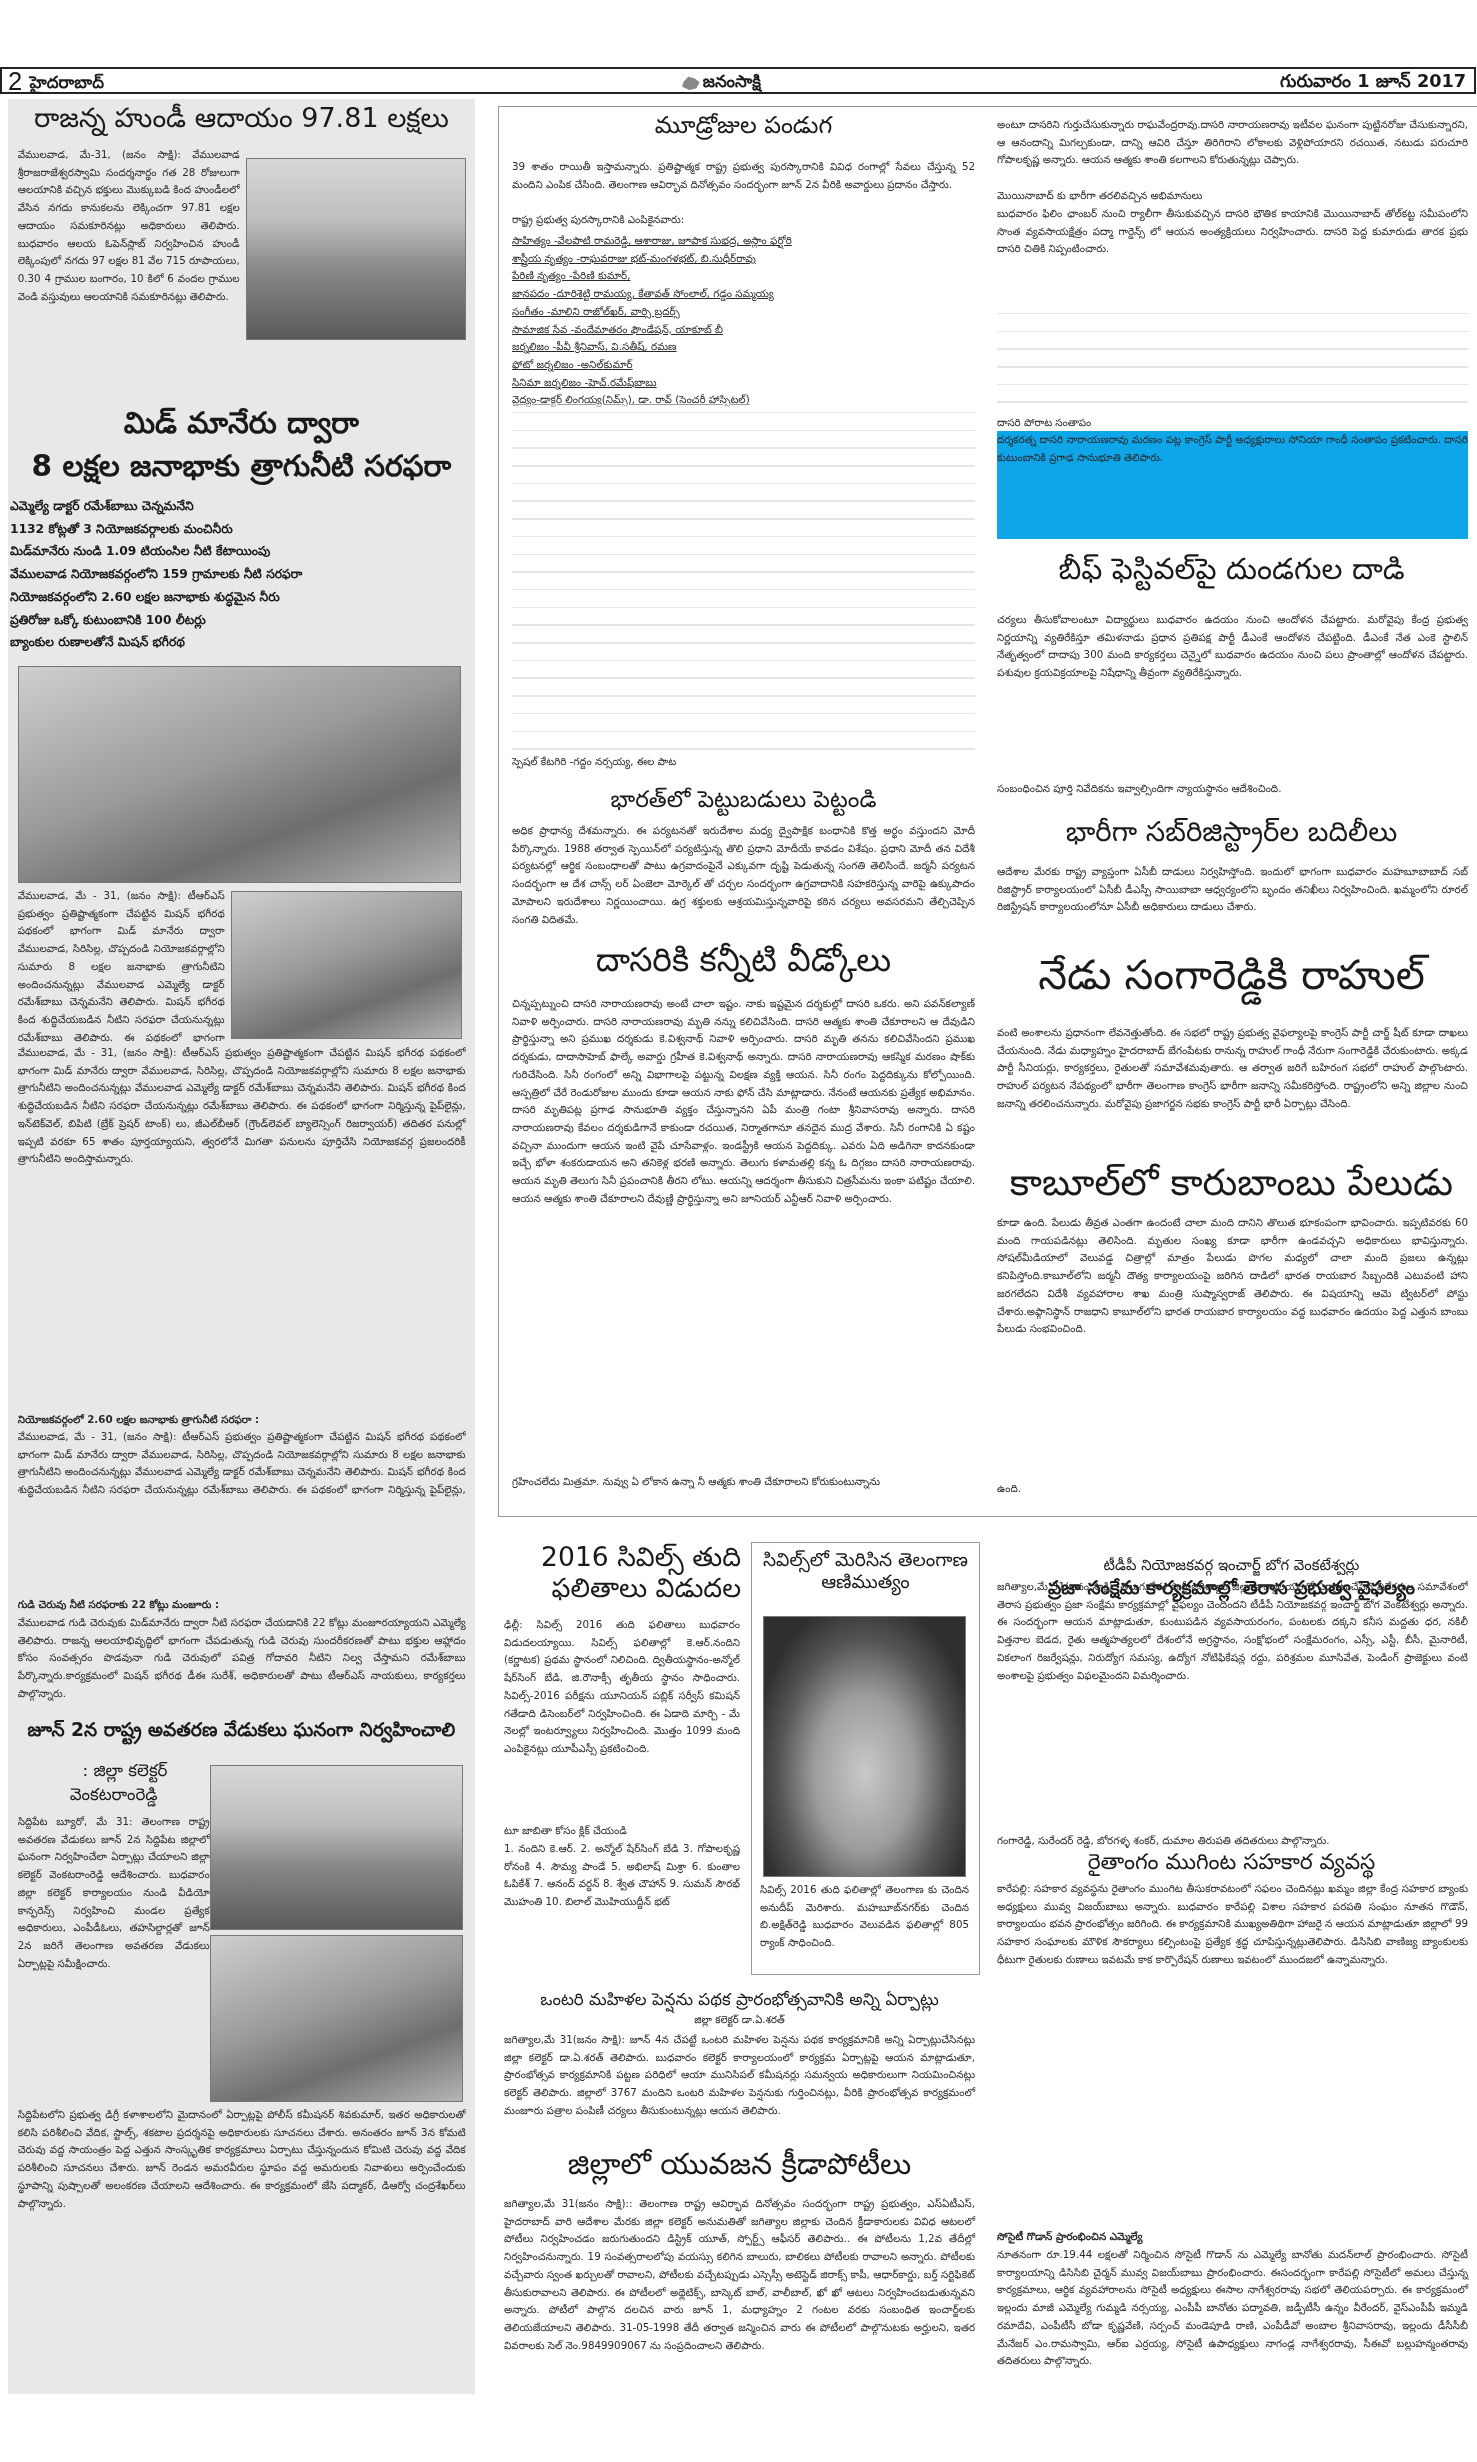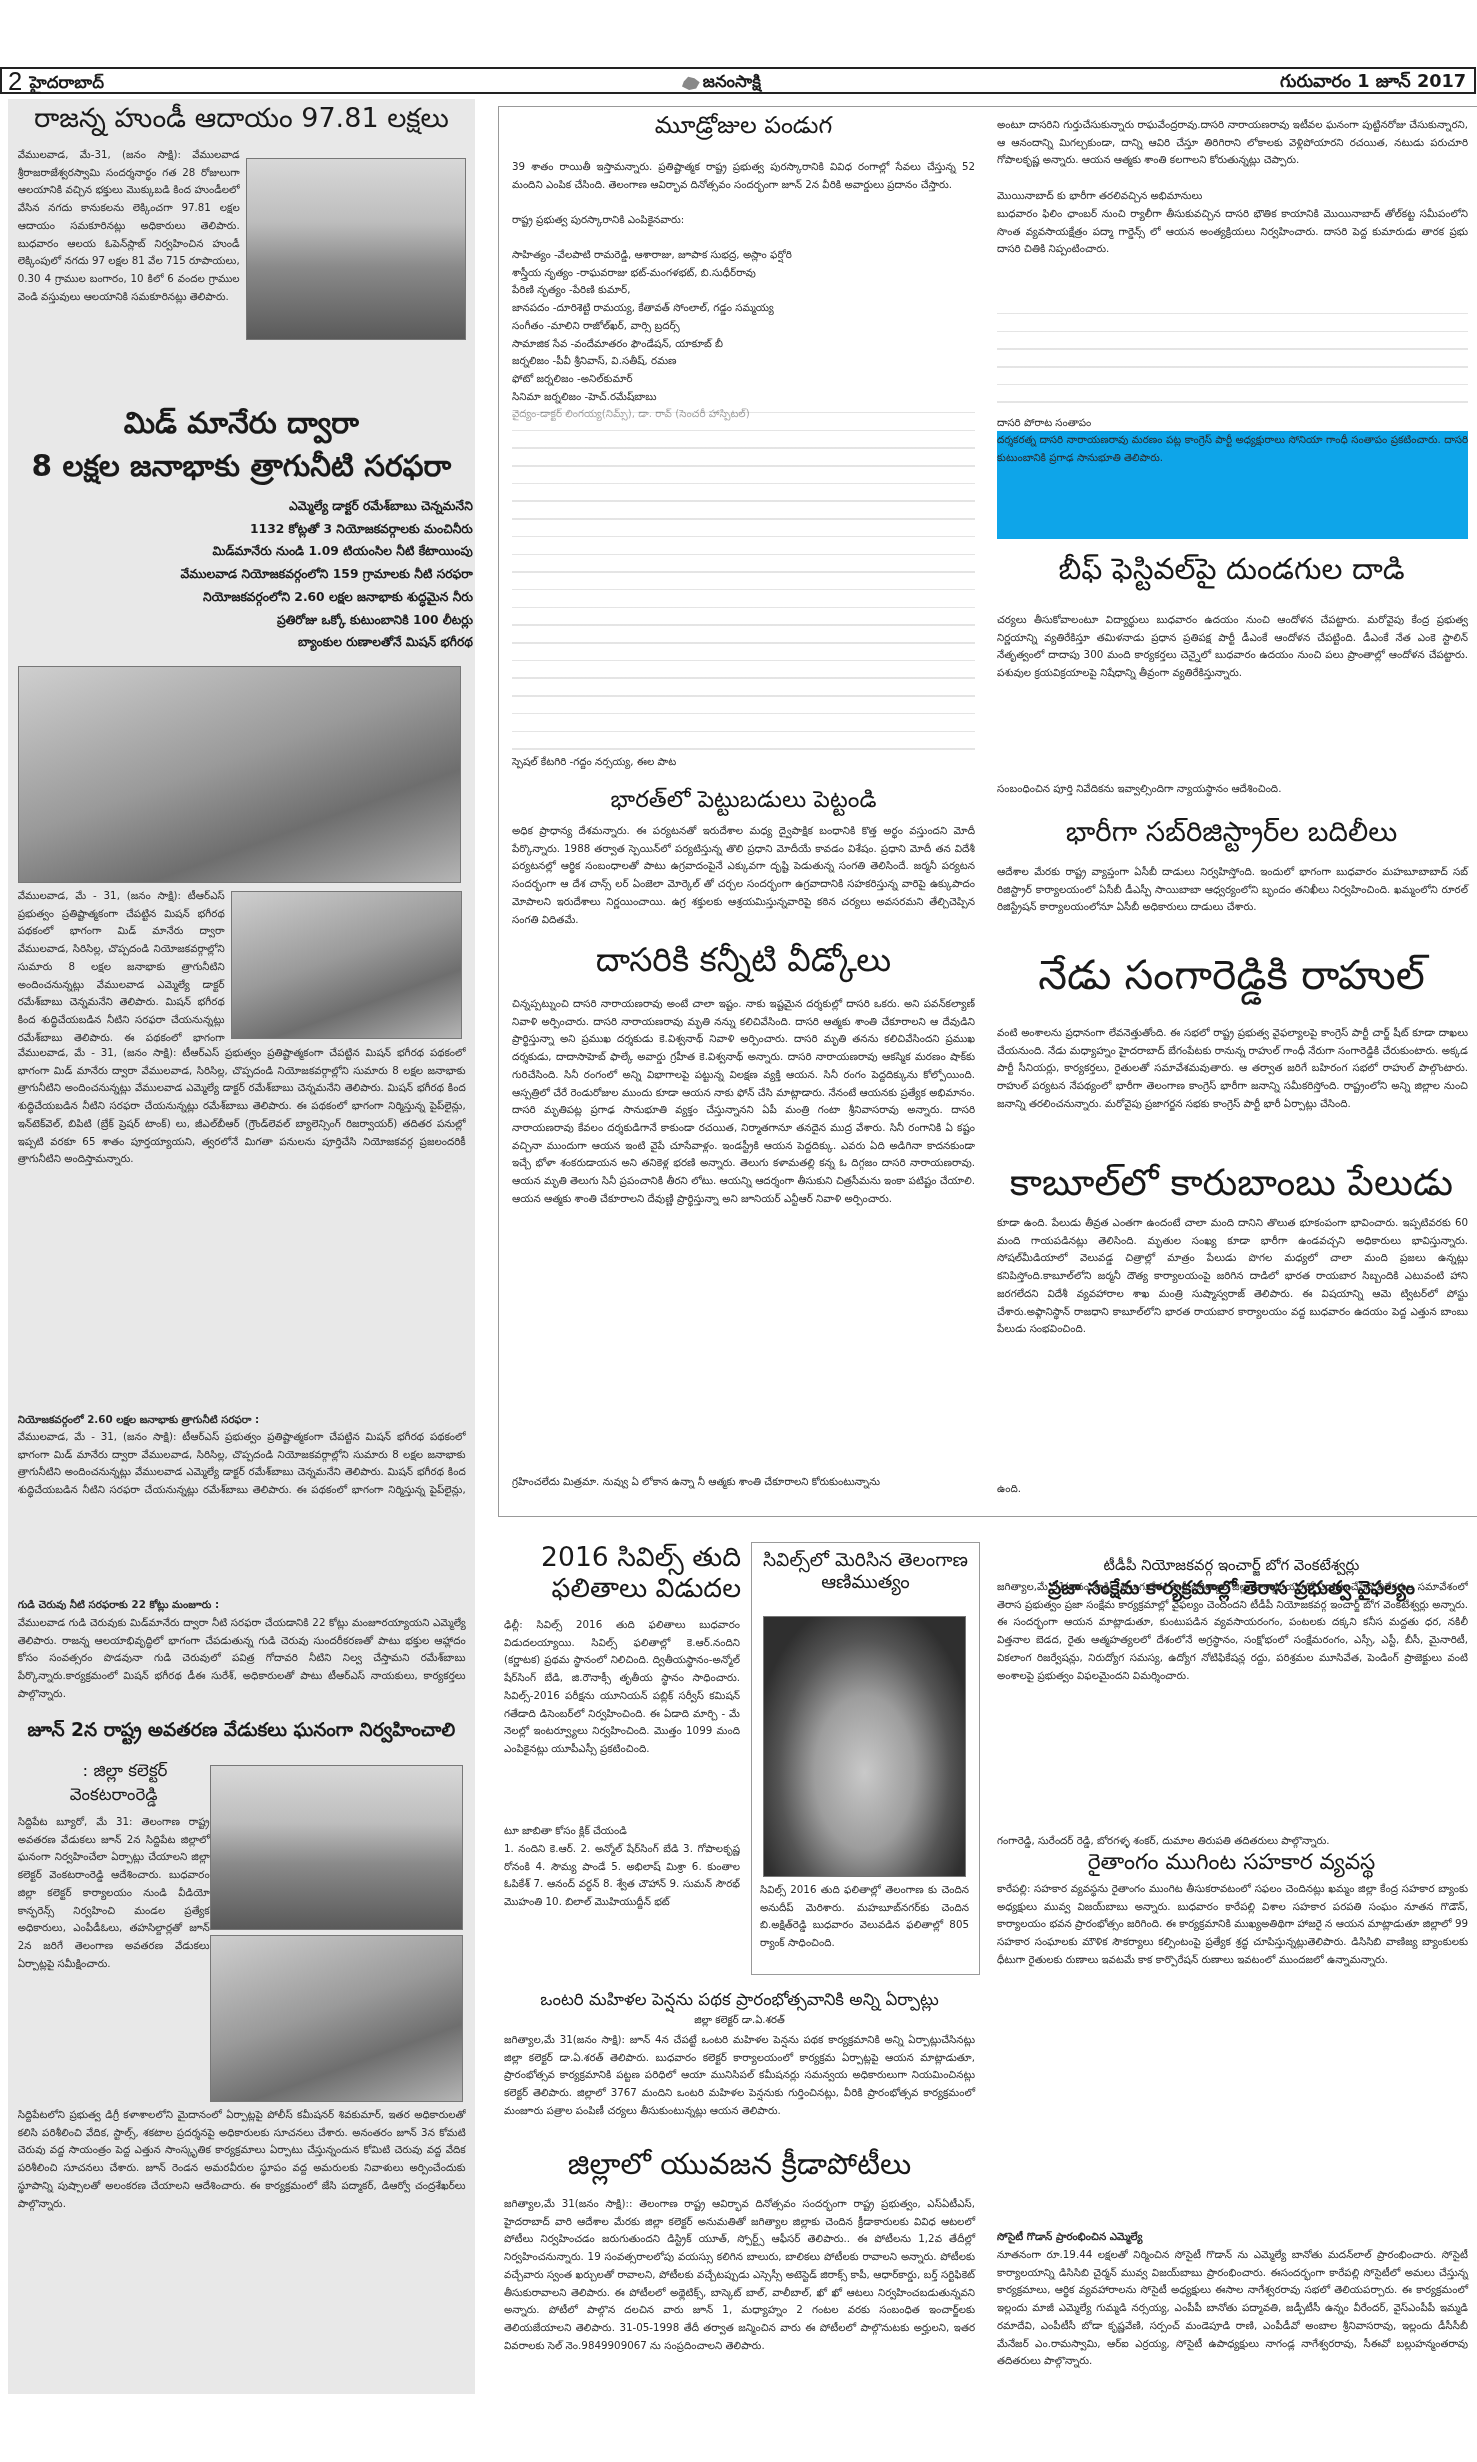--- a/index.html
+++ b/index.html
@@ -9,21 +9,21 @@
   .masthead { left:0; top:67px; width:1476px; height:26.6px; border:2px solid #222; border-left:2px solid #222; box-sizing:border-box; display:flex; align-items:center; }
   .page-no { position:absolute; left:5.9px; top:-2px; font-size:25.6px; font-family:"Liberation Sans", sans-serif; }
   .section-name { position:absolute; left:27.6px; top:3px; font-size:16.7px; font-weight:bold; }
   .logo { position:absolute; left:680px; top:2px; font-size:16.7px; font-weight:bold; display:flex; align-items:center; gap:3px; }
   .logo-icon { width:17.7px; height:13.8px; background:#888; clip-path:polygon(10% 40%,35% 5%,70% 15%,100% 45%,80% 90%,40% 100%,0 75%); }
   .dateline { position:absolute; right:7.9px; top:2px; font-size:17.7px; font-weight:bold; }
 
   .shade { background:#e8e8e8; }
   .box { border:1.5px solid #999; box-sizing:border-box; background:#fff; }
   .hl { font-weight:bold; text-align:center; line-height:1.15; }
-  .sub { text-align:right; font-size:12.3px; font-weight:bold; line-height:1.85; }
+  .sub { text-align:left; font-size:12.3px; font-weight:bold; line-height:1.85; }
   .body-text { font-size:10.3px; line-height:1.72; text-align:justify; color:#2a2a2a; }
   .body-text p { margin:0; }
   .photo { background:linear-gradient(160deg,#cfcfcf 0%,#9a9a9a 45%,#6e6e6e 70%,#b5b5b5 100%); border:1px solid #777; box-sizing:border-box; }
   .photo.dark { background:linear-gradient(180deg,#d8d8d8 0%,#bdbdbd 35%,#8a8a8a 60%,#5a5a5a 100%); }
   .photo.portrait { background:radial-gradient(ellipse at 50% 60%,#c9c9c9 0%,#9d9d9d 35%,#555 60%,#2f2f2f 80%); }
   .filler { background:repeating-linear-gradient(180deg,#fff 0,#fff 7.9px,#cfcfcf 7.9px,#cfcfcf 9.4px,#fff 9.4px,#fff 17.7px); }
 </style>
 </head>
 <body>
 
@@ -70,21 +70,21 @@
 <div class="abs body-text" style="left:17.7px;top:1813px;width:192px;height:296px;overflow:hidden;">సిద్దిపేట బ్యూరో, మే 31: తెలంగాణ రాష్ట్ర అవతరణ వేడుకలు జూన్ 2న సిద్దిపేట జిల్లాలో ఘనంగా నిర్వహించేలా ఏర్పాట్లు చేయాలని జిల్లా కలెక్టర్ వెంకటరాంరెడ్డి ఆదేశించారు. బుధవారం జిల్లా కలెక్టర్ కార్యాలయం నుండి వీడియో కాన్ఫరెన్స్ నిర్వహించి మండల ప్రత్యేక అధికారులు, ఎంపీడీఓలు, తహసిల్దార్లతో జూన్ 2న జరిగే తెలంగాణ అవతరణ వేడుకలు ఏర్పాట్లపై సమీక్షించారు.</div>
 <div class="abs photo dark" style="left:210px;top:1765px;width:253px;height:165px;"></div>
 <div class="abs photo" style="left:210px;top:1935px;width:253px;height:167px;"></div>
 <div class="abs body-text" style="left:17.7px;top:2106px;width:448px;height:276px;overflow:hidden;">సిద్దిపేటలోని ప్రభుత్వ డిగ్రీ కళాశాలలోని మైదానంలో ఏర్పాట్లపై పోలీస్ కమీషనర్ శివకుమార్, ఇతర అధికారులతో కలిసి పరిశీలించి వేదిక, స్టాల్స్, శకటాల ప్రదర్శనపై అధికారులకు సూచనలు చేశారు. అనంతరం జూన్ 3న కోమటి చెరువు వద్ద సాయంత్రం పెద్ద ఎత్తున సాంస్కృతిక కార్యక్రమాలు ఏర్పాటు చేస్తున్నందున కోమిటి చెరువు వద్ద వేదిక పరిశీలించి సూచనలు చేశారు. జూన్ రెండన అమరవీరుల స్థూపం వద్ద అమరులకు నివాళులు అర్పించేందుకు స్థూపాన్ని పుష్పాలతో అలంకరణ చేయాలని ఆదేశించారు. ఈ కార్యక్రమంలో జేసి పద్మాకర్, డిఆర్వో చంద్రశేఖర్‌లు పాల్గొన్నారు.</div>
 
 <div class="abs box" style="left:498px;top:106px;width:979px;height:1411px;border-right:none;"></div>
 
 <div class="abs hl" style="left:502px;top:112px;width:483px;font-size:23.6px;font-weight:normal;">మూడ్రోజుల పండుగ</div>
 <div class="abs body-text" style="left:512px;top:158px;width:463px;">39 శాతం రాయితీ ఇస్తామన్నారు. ప్రతిష్టాత్మక రాష్ట్ర ప్రభుత్వ పురస్కారానికి వివిధ రంగాల్లో సేవలు చేస్తున్న 52 మందిని ఎంపిక చేసింది. తెలంగాణ ఆవిర్భావ దినోత్సవం సందర్భంగా జూన్ 2న వీరికి అవార్డులు ప్రదానం చేస్తారు.</div>
 <div class="abs body-text" style="left:512px;top:211px;width:463px;">రాష్ట్ర ప్రభుత్వ పురస్కారానికి ఎంపికైనవారు:</div>
-<div class="abs body-text" style="left:512px;top:246px;width:463px;">
+<div class="abs body-text" style="left:512px;top:232px;width:463px;text-decoration:underline;">
   <p>సాహిత్యం -వేలపాటి రామరెడ్డి, ఆశారాజు, జూపాక సుభద్ర, అస్లాం ఫర్షోరి</p>
   <p>శాస్త్రీయ నృత్యం -రాఘవరాజు భట్-మంగళభట్, బి.సుధీర్‌రావు</p>
   <p>పేరిణి నృత్యం -పేరిణి కుమార్,</p>
   <p>జానపదం -దూరిశెట్టి రామయ్య, కేతావత్ సోంలాల్, గడ్డం సమ్మయ్య</p>
   <p>సంగీతం -మాలిని రాజోల్‌ఖర్, వార్సి బ్రదర్స్</p>
   <p>సామాజిక సేవ -వందేమాతరం ఫౌండేషన్, యాకూబ్ బీ</p>
   <p>జర్నలిజం -పీవీ శ్రీనివాస్, వి.సతీష్, రమణ</p>
   <p>ఫోటో జర్నలిజం -అనిల్‌కుమార్</p>
   <p>సినిమా జర్నలిజం -హెచ్.రమేష్‌బాబు</p>
   <p>వైద్యం-డాక్టర్ లింగయ్య(నిమ్స్), డా. రావ్ (సెంచరీ హాస్పిటల్)</p>

